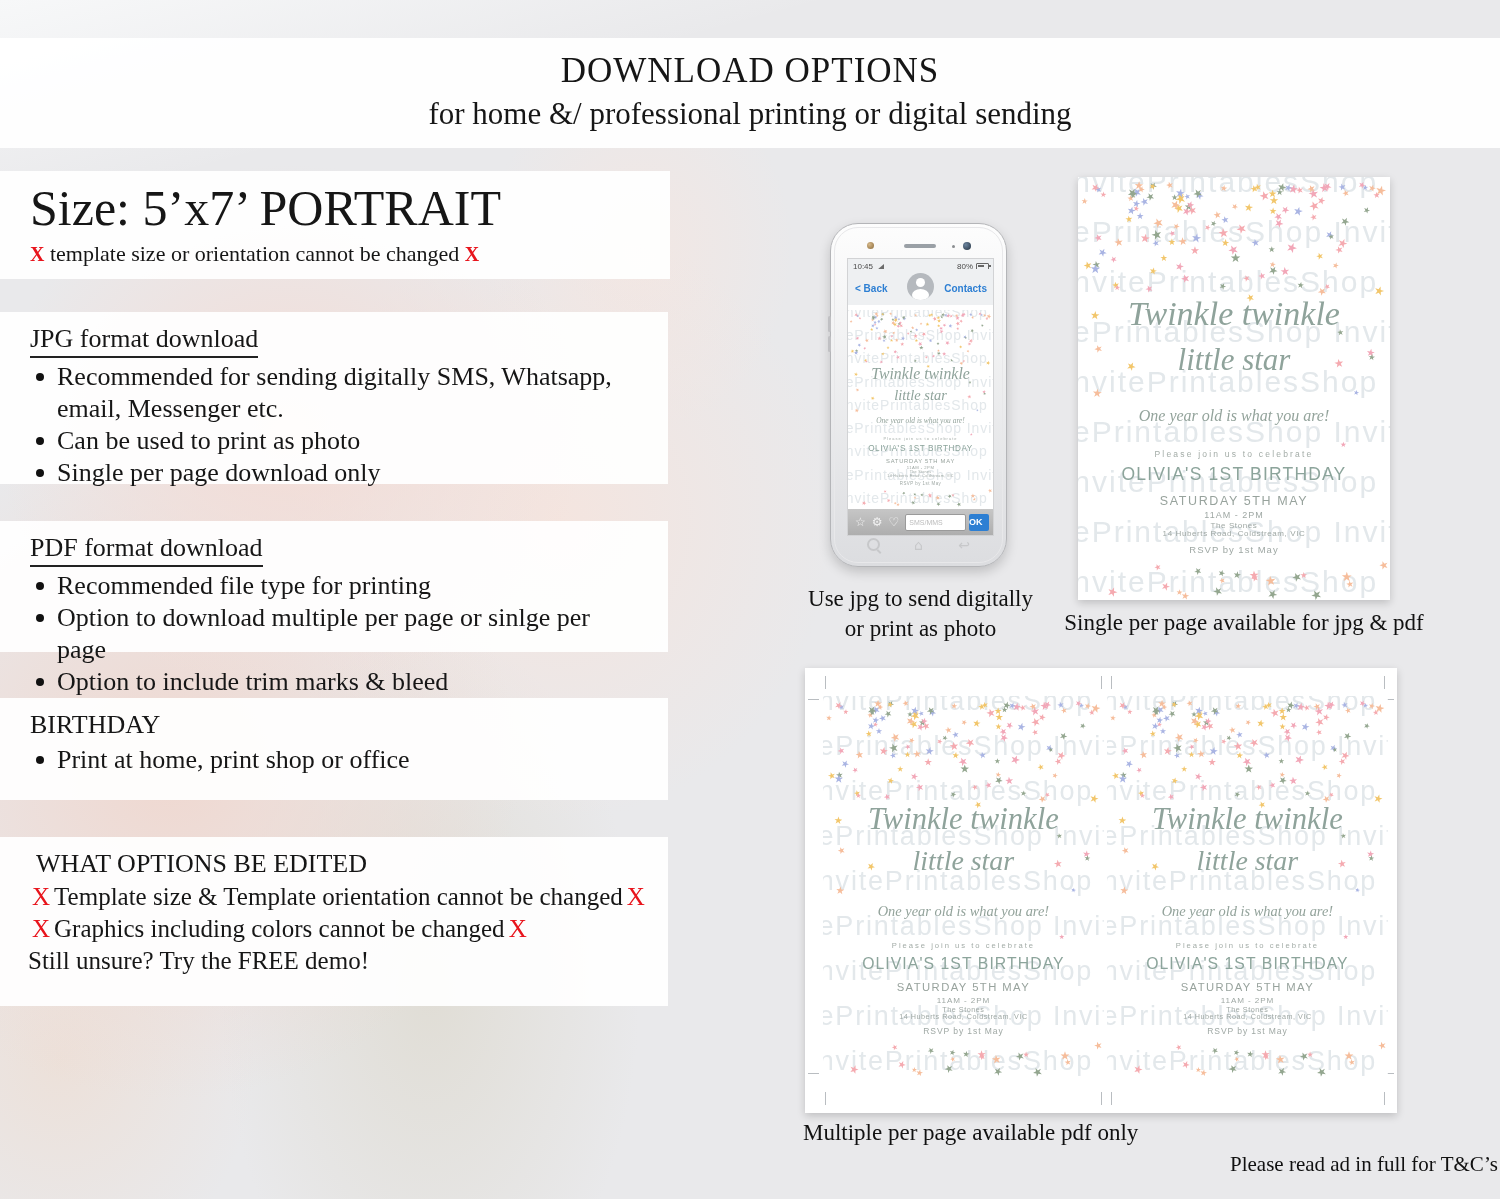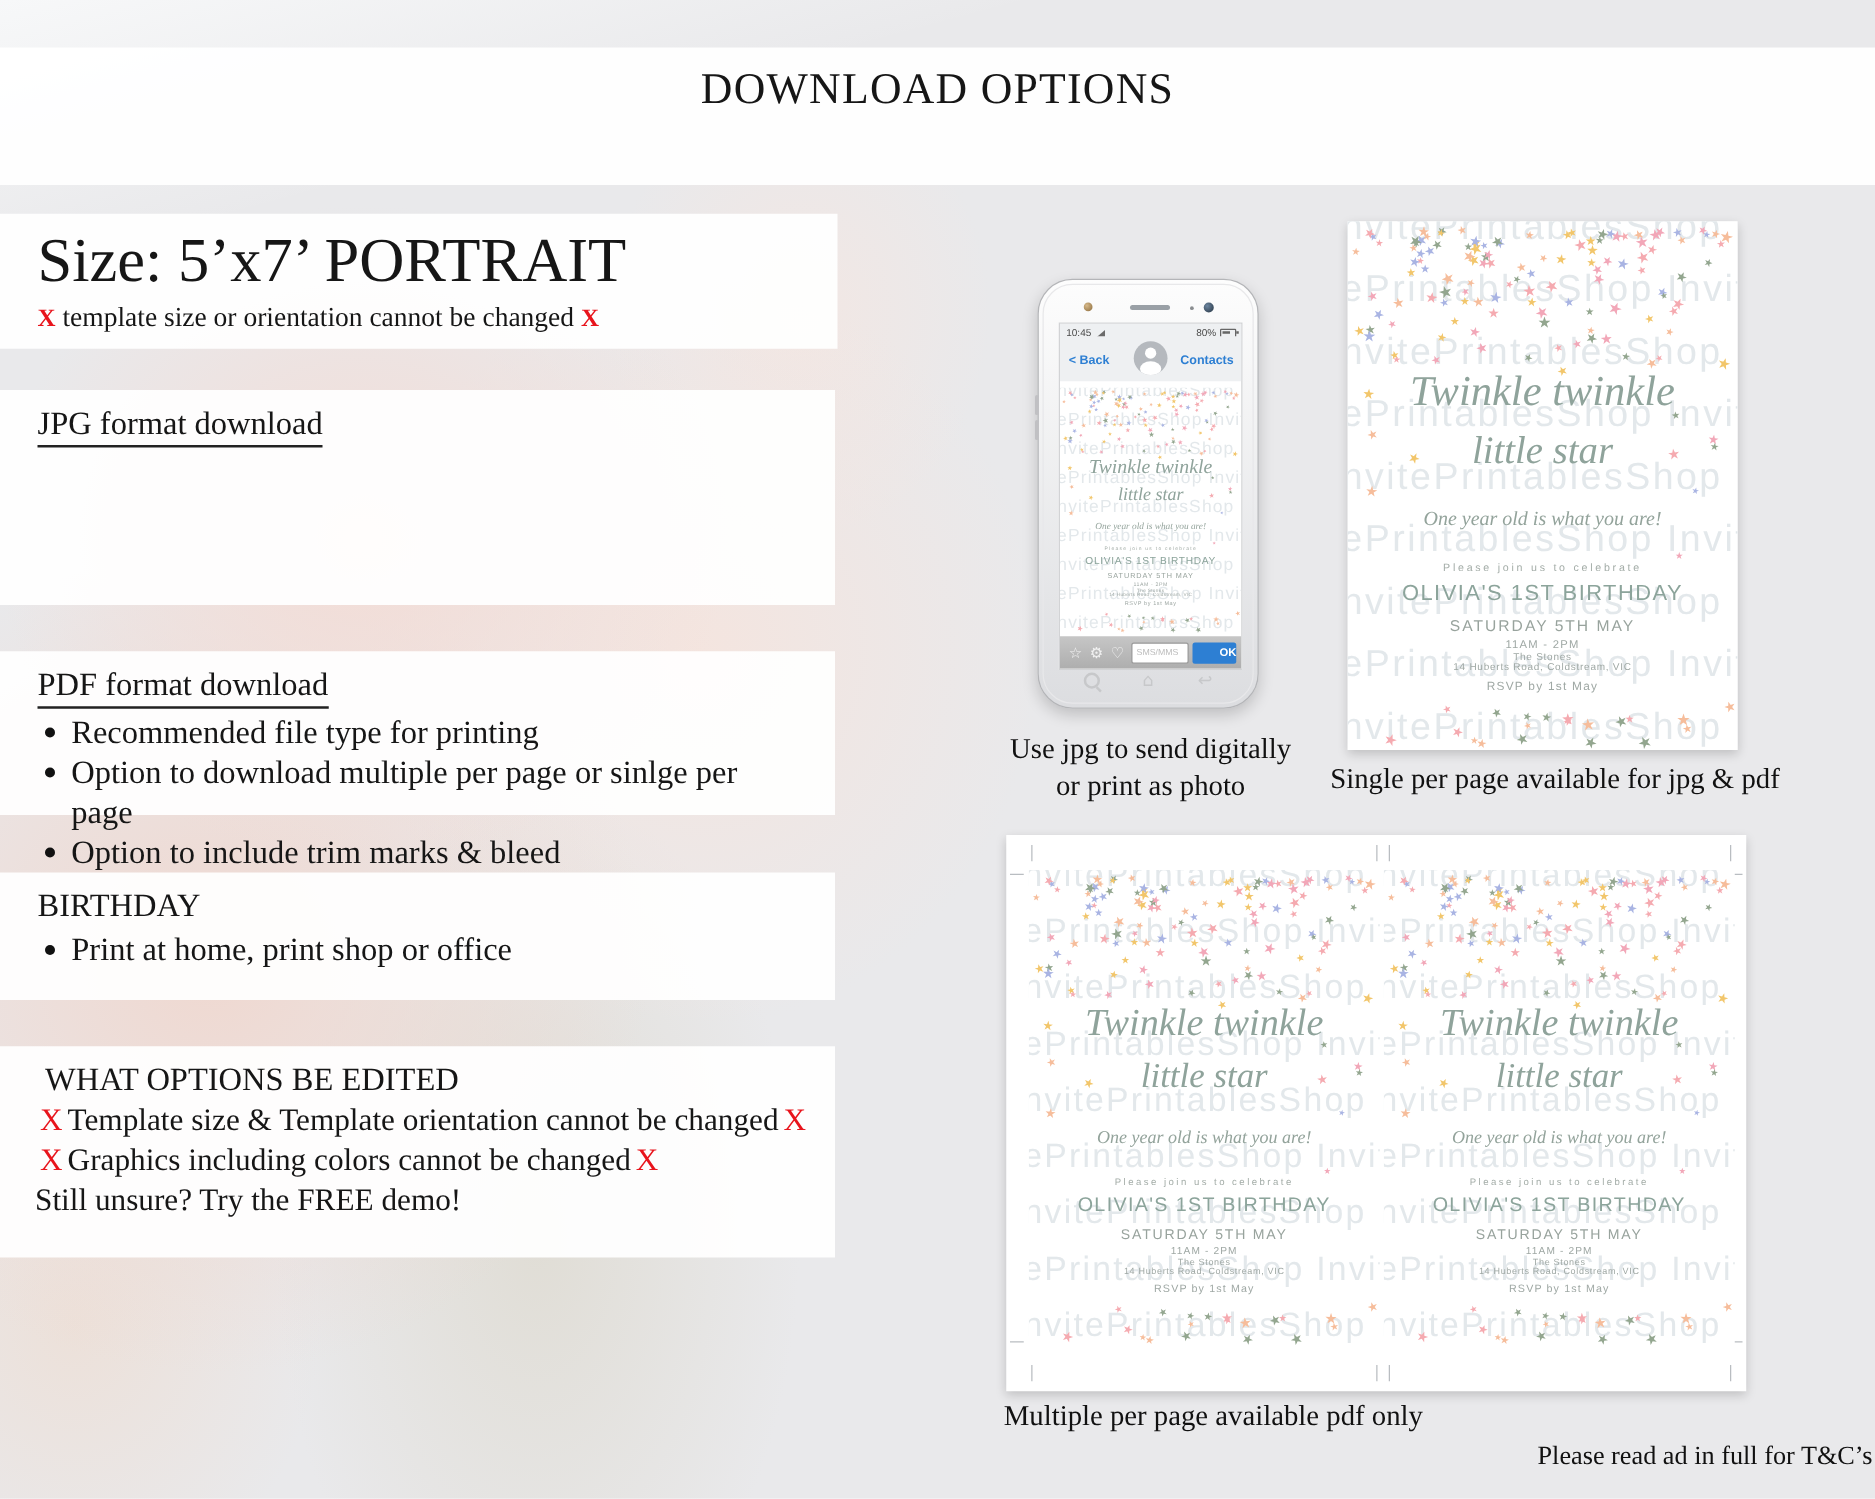--- a/index.html
+++ b/index.html
@@ -68,21 +68,21 @@
   .avatar .body{position:absolute;left:5px;top:16px;width:17px;height:12px;border-radius:50%;background:#fff;}
   .phone-invite{position:absolute;left:0;top:51px;width:145px;height:197px;overflow:hidden;}
   .phone-invite .invite{transform:scale(0.465);transform-origin:0 0;}
   .smsbar{position:absolute;left:0;bottom:0;width:100%;height:26px;
     background:linear-gradient(180deg,#c6c6c6,#aeaeae);display:flex;align-items:center;padding:0 4px;box-sizing:border-box;}
   .tool-ic{font-family:"DejaVu Sans",sans-serif;font-size:12px;color:#f2f2f2;margin:0 3px;line-height:1;}
   .sms-input{flex:1;height:15px;border:1px solid #9a9a9a;border-radius:2px;background:#fff;
     font-family:"Liberation Sans",sans-serif;font-size:7px;color:#555;padding:0 3px;margin:0 3px;min-width:10px;}
   .sms-input::placeholder{color:#bcbcbc;}
   .ok-btn{width:20px;height:17px;background:#2d7fd3;border-radius:2px;color:#fff;
-    font-family:"Liberation Sans",sans-serif;font-size:9px;font-weight:bold;text-align:right;line-height:17px;padding-left:15px;}
+    font-family:"Liberation Sans",sans-serif;font-size:9px;font-weight:bold;text-align:left;line-height:17px;}
   .chin{position:absolute;left:0;bottom:6px;width:100%;height:26px;}
   .nav-ic{position:absolute;top:4px;color:#c7c8ca;font-family:"DejaVu Sans",sans-serif;font-size:14px;line-height:1;}
   .nav-search{left:36px;width:9px;height:9px;border:2px solid #c7c8ca;border-radius:50%;}
   .nav-search::after{content:"";position:absolute;left:9px;top:9px;width:2px;height:5px;background:#c7c8ca;transform:rotate(-45deg);}
   .nav-home{left:83px;}
   .nav-back{right:36px;}
   
   .invite{position:relative;width:312px;height:423px;background:#fff;overflow:hidden;
     font-family:"Liberation Sans",sans-serif;text-align:center;}
   .watermark{position:absolute;inset:0;z-index:0;}
@@ -118,29 +118,44 @@
   .cap-multi{left:803px;top:1120px;}
   .cap-terms{left:1230px;top:1152px;font-size:21px;}
 </style>
 </head>
 <body>
 
 <div class="page">
 
   <div class="band header-band">
     <div class="h-title">DOWNLOAD OPTIONS</div>
+    <div class="h-sub">for home &amp;/ professional printing or digital sending</div>
   </div>
 
   <div class="band size-band">
     <div class="size-title">Size: 5’x7’ PORTRAIT</div>
     <div class="size-note"><span class="redx">X</span> <span>template size or orientation cannot be changed</span> <span class="redx">X</span></div>
   </div>
 
   <div class="band sec jpg-band">
     <span class="sec-title u">JPG format download</span>
+    <ul class="blist">
+      <li>
+          <span class="dot"></span>
+          <span>Recommended for sending digitally SMS, Whatsapp, email, Messenger etc.</span>
+        </li>
+      <li>
+          <span class="dot"></span>
+          <span>Can be used to print as photo</span>
+        </li>
+      <li>
+          <span class="dot"></span>
+          <span>Single per page download only</span>
+        </li>
+    </ul>
   </div>
 
   <div class="band sec pdf-band">
     <span class="sec-title u">PDF format download</span>
     <ul class="blist">
       <li>
           <span class="dot"></span>
           <span>Recommended file type for printing</span>
         </li>
       <li>

